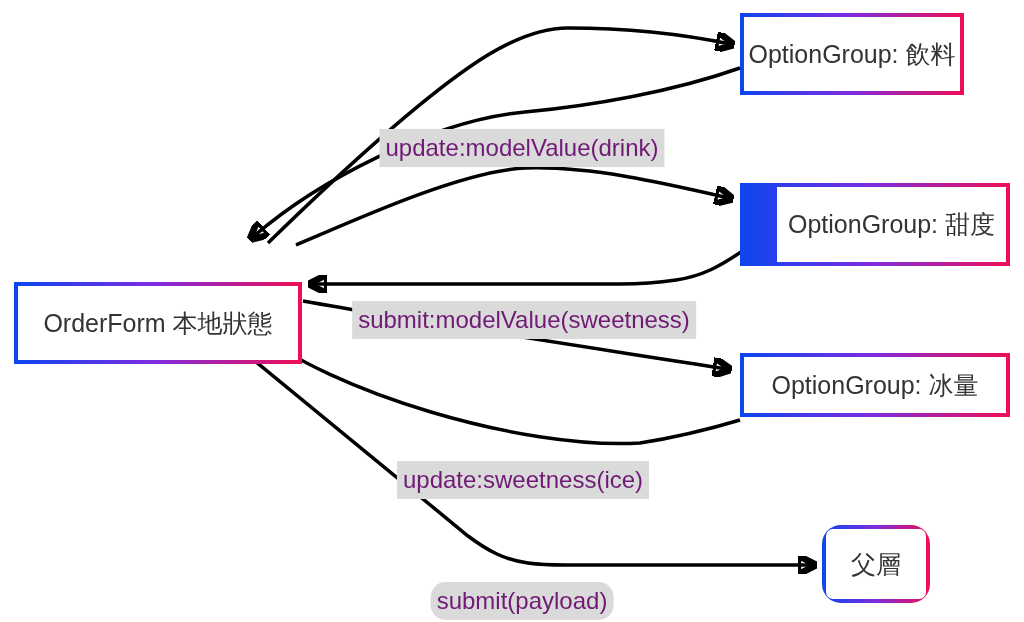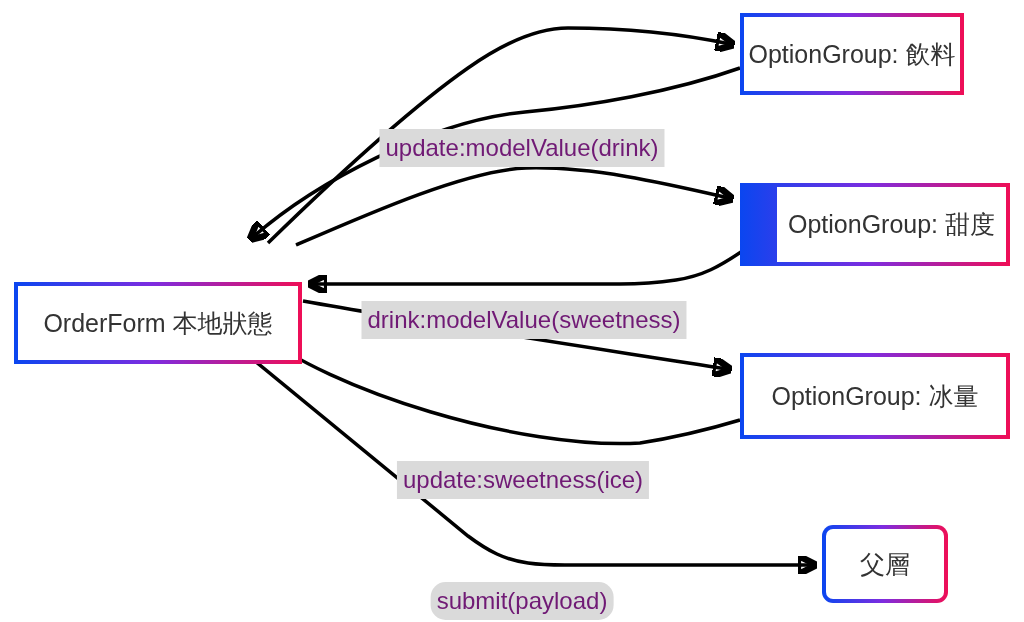--- a/index.html
+++ b/index.html
@@ -54,22 +54,22 @@
     font-size: 24px;
     line-height: 28px;
     padding: 5px 6px;
     white-space: nowrap;
     margin-top: 36px;
   }
   
   #node-orderform   { left: 14px;  top: 242px; width: 288px; height: 82px; margin-top: 40px; }
   #node-drink       { left: 740px; top: 13px;  width: 224px; height: 82px; }
   #node-sweetness   { left: 740px; top: 183px; width: 270px; height: 83px; padding-left: 37px; }
-  #node-ice         { left: 740px; top: 353px; width: 270px; height: 86px; }
-  #node-parent      { left: 822px; top: 525px; width: 126px; height: 78px; }
+  #node-ice         { left: 740px; top: 353px; width: 270px; height: 64px; }
+  #node-parent      { left: 822px; top: 525px; width: 108px; height: 78px; border-radius: 19px; }
   
   #label-drink      { left: 522px; top: 112px; }
   #label-sweetness  { left: 524px; top: 284px; }
   #label-ice        { left: 523px; top: 444px; }
   #label-submit     { left: 522px; top: 565px; border-radius: 15px; }
 </style>
 </head>
 <body>
 
 <div class="canvas">
@@ -114,19 +114,19 @@
   </div>
 
   <div class="node rounded" id="node-parent">
     <div class="node-inner">
       <span>父層</span>
     </div>
   </div>
 
   <div class="edge-label" id="label-drink">update:modelValue(drink)</div>
 
-  <div class="edge-label" id="label-sweetness">drink:modelValue(sweetness)</div>
+  <div class="edge-label" id="label-sweetness">submit:modelValue(sweetness)</div>
 
   <div class="edge-label" id="label-ice">update:sweetness(ice)</div>
 
   <div class="edge-label" id="label-submit">submit(payload)</div>
 
 </div>
 
 </body></html>

